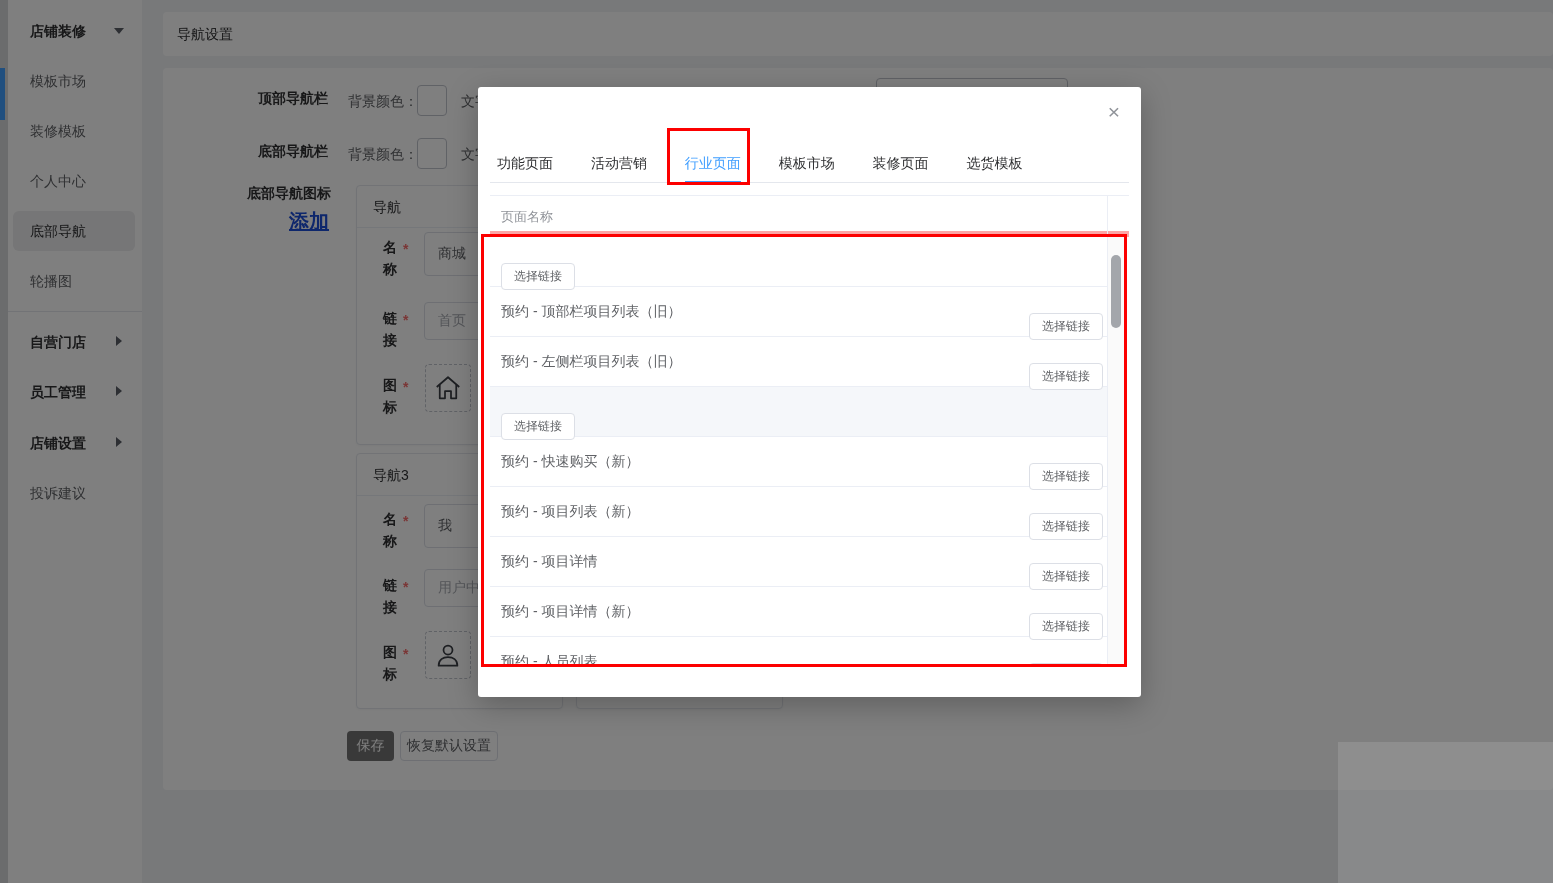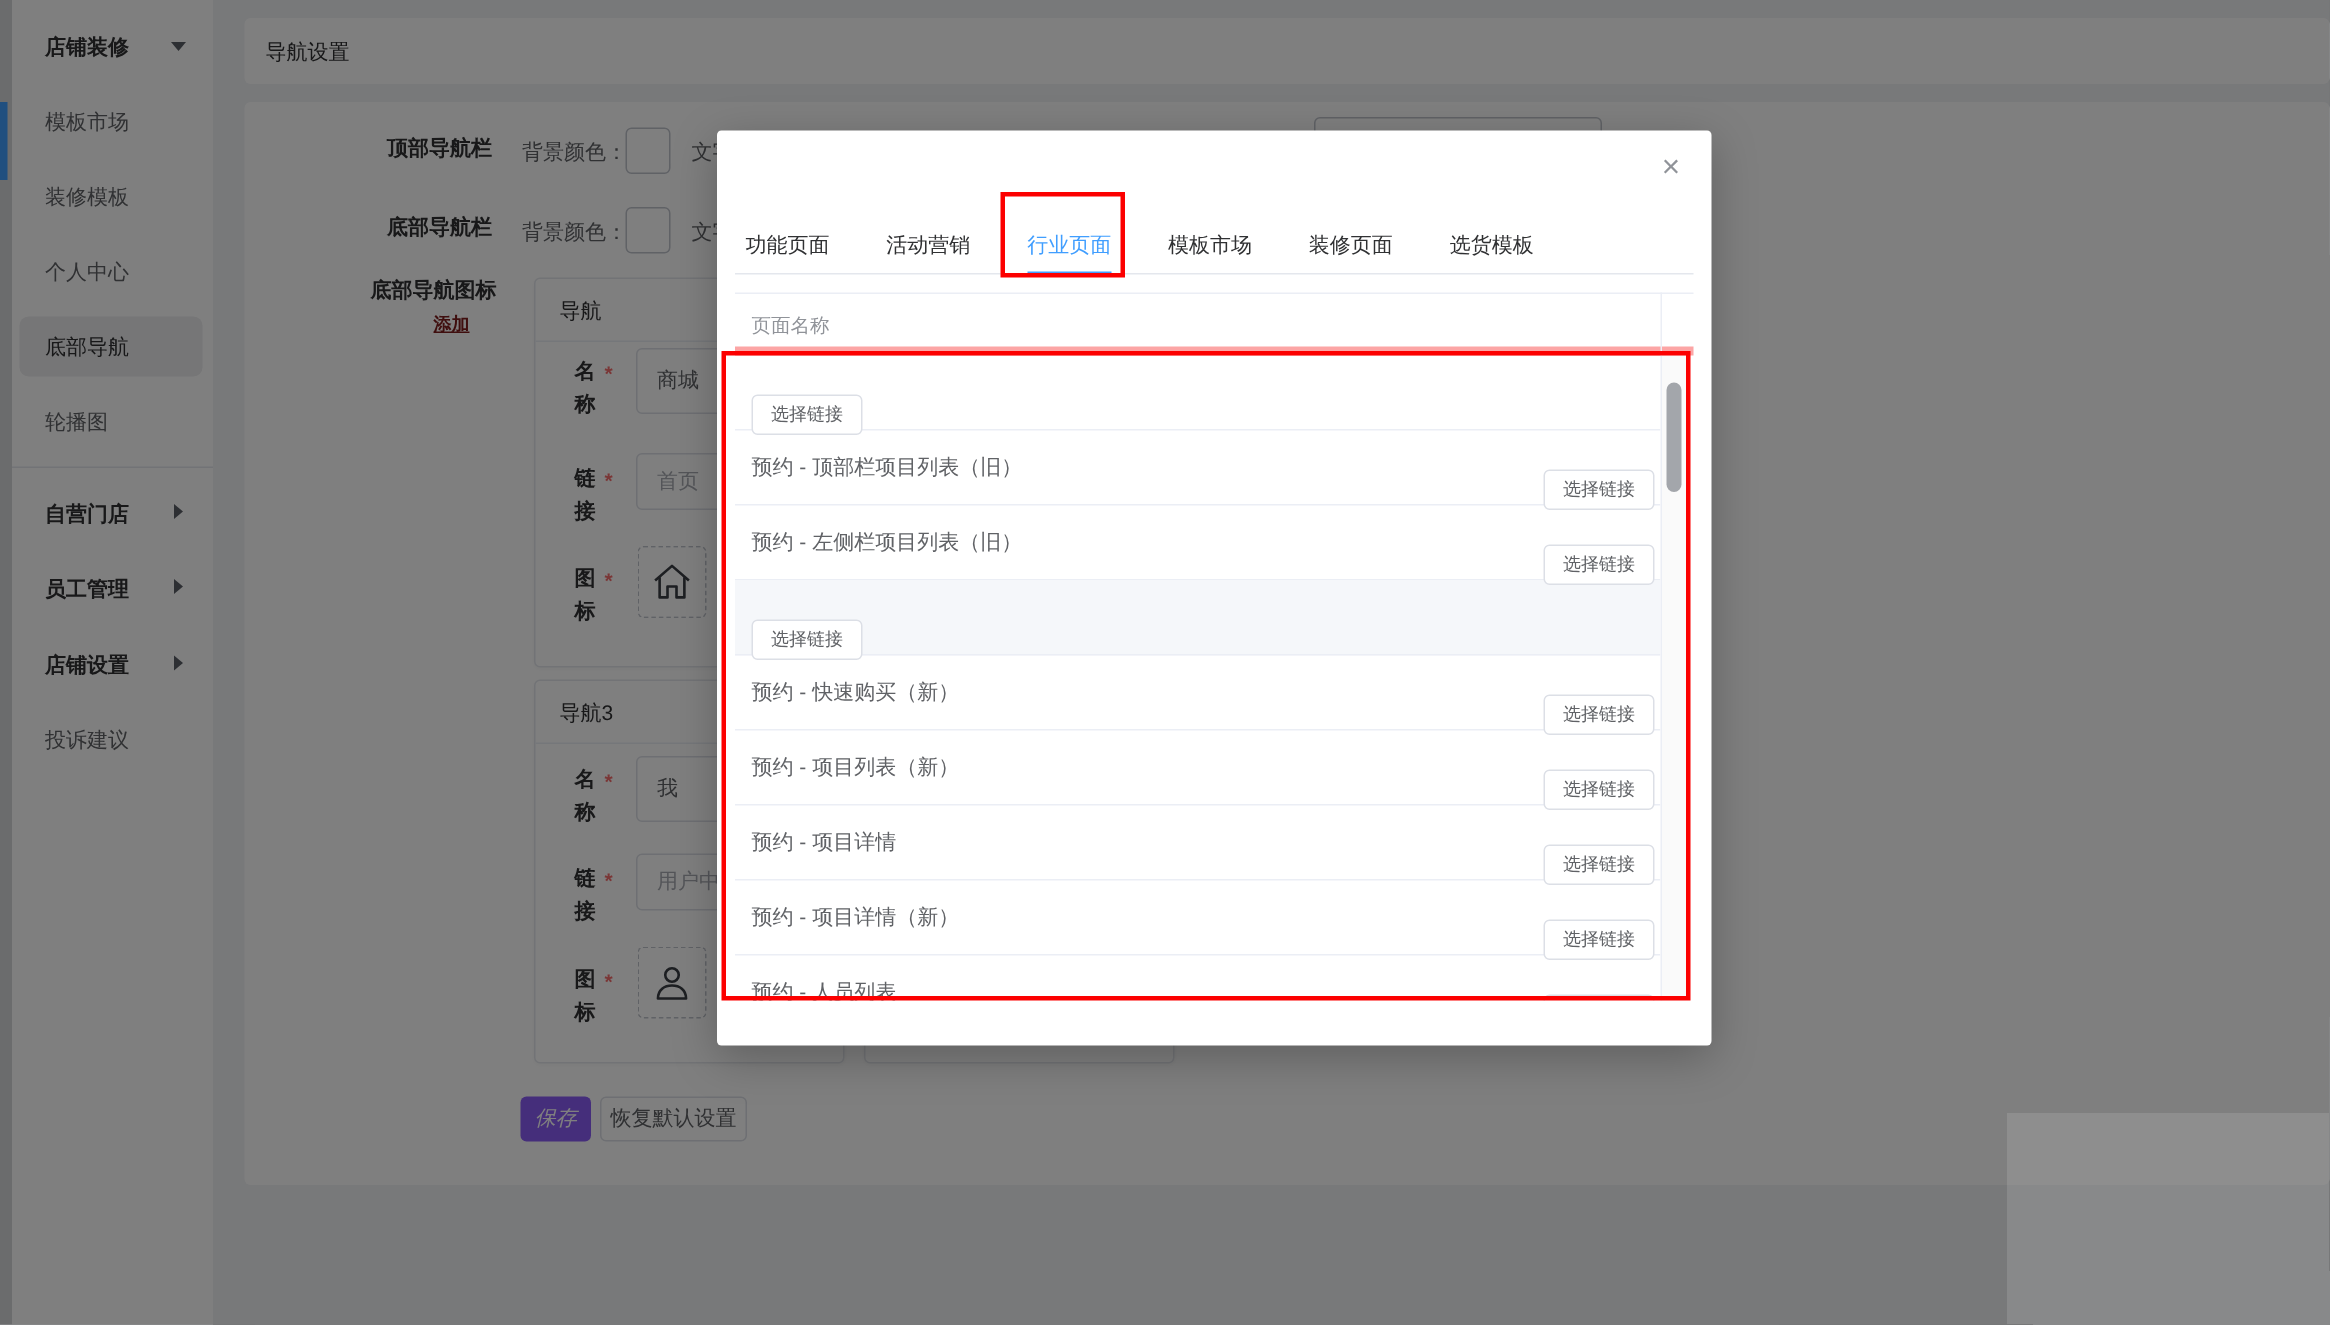--- a/index.html
+++ b/index.html
@@ -26,40 +26,40 @@
 
   
   .card-header { left:163px; top:12px; width:1390px; height:44px; background:#fff; border-radius:4px; }
   .page-title  { position:absolute; left:14px; top:14px; font-size:14px; color:#303133; }
   .card-main   { left:163px; top:68px; width:1390px; height:722px; background:#fff; border-radius:4px; }
 
   .flabel  { position:absolute; font-size:14px; color:#303133; font-weight:bold; white-space:nowrap; }
   .flabel2 { position:absolute; font-size:14px; color:#606266; white-space:nowrap; }
   .swatch  { position:absolute; width:30px; height:31px; background:#fff; border:1px solid #c0c4cc;
              border-radius:4px; cursor:pointer; }
-  .add-link { position:absolute; color:#7f1d1d; font-size:12px; font-weight:bold; cursor:pointer;text-decoration:underline; }
+  .add-link { position:absolute; color:#1d4ed8; font-size:20px; font-weight:bold; cursor:pointer;text-decoration:underline; }
   .bg-input-sliver { position:absolute; left:713px; top:10px; width:192px; height:30px;
              background:#fff; border:1px solid #c0c4cc; border-radius:4px; }
 
   .nav-card { position:absolute; width:207px; background:#fff; border:1px solid #e4e7ed;
               border-radius:4px; box-shadow:0 1px 3px rgba(0,0,0,0.04); }
   .nav-card .nc-head { height:42px; line-height:42px; padding-left:16px; border-bottom:1px solid #ebeef5;
               font-size:14px; color:#303133; }
   .vlab { position:absolute; left:26px; width:18px; font-size:14px; color:#303133; font-weight:bold;
           line-height:22px; word-break:break-all; }
   .req  { position:absolute; left:20px; top:2px; color:#f56c6c; font-weight:bold; }
   .inp  { position:absolute; left:67px; width:125px; background:#fff; border:1px solid #dcdfe6;
           border-radius:4px; display:flex; align-items:center; padding-left:13px; font-size:14px;
           color:#606266; cursor:text; overflow:hidden; white-space:nowrap; }
   .inp.ghost { color:#a8abb2; }
   .icon-box { position:absolute; left:68px; width:46px; height:48px; border:1px dashed #c0c4cc;
           border-radius:4px; display:flex; align-items:center; justify-content:center; cursor:pointer; }
 
-  .btn-save  { position:absolute; left:184px; top:663px; width:47px; height:30px; background:#8b5cf6;
-               color:#fff; font-size:14px; border:none; border-radius:4px; cursor:pointer;font-style:italic; }
+  .btn-save  { position:absolute; left:184px; top:663px; width:47px; height:30px; background:#737373;
+               color:#fff; font-size:14px; border:none; border-radius:4px; cursor:pointer; }
   .btn-reset { position:absolute; left:237px; top:663px; width:98px; height:30px; background:#fff;
                color:#606266; font-size:14px; border:1px solid #dcdfe6; border-radius:4px; cursor:pointer; }
 
   
   .overlay    { left:0; top:0; width:1553px; height:883px; background:rgba(0,0,0,0.5); z-index:50; }
   .light-rect { left:1338px; top:742px; width:215px; height:141px; background:rgba(255,255,255,0.12); z-index:55; }
 
   
   .modal { left:478px; top:87px; width:663px; height:610px; background:#fff; border-radius:3px;
            z-index:60; box-shadow:0 8px 30px rgba(0,0,0,0.25); }

